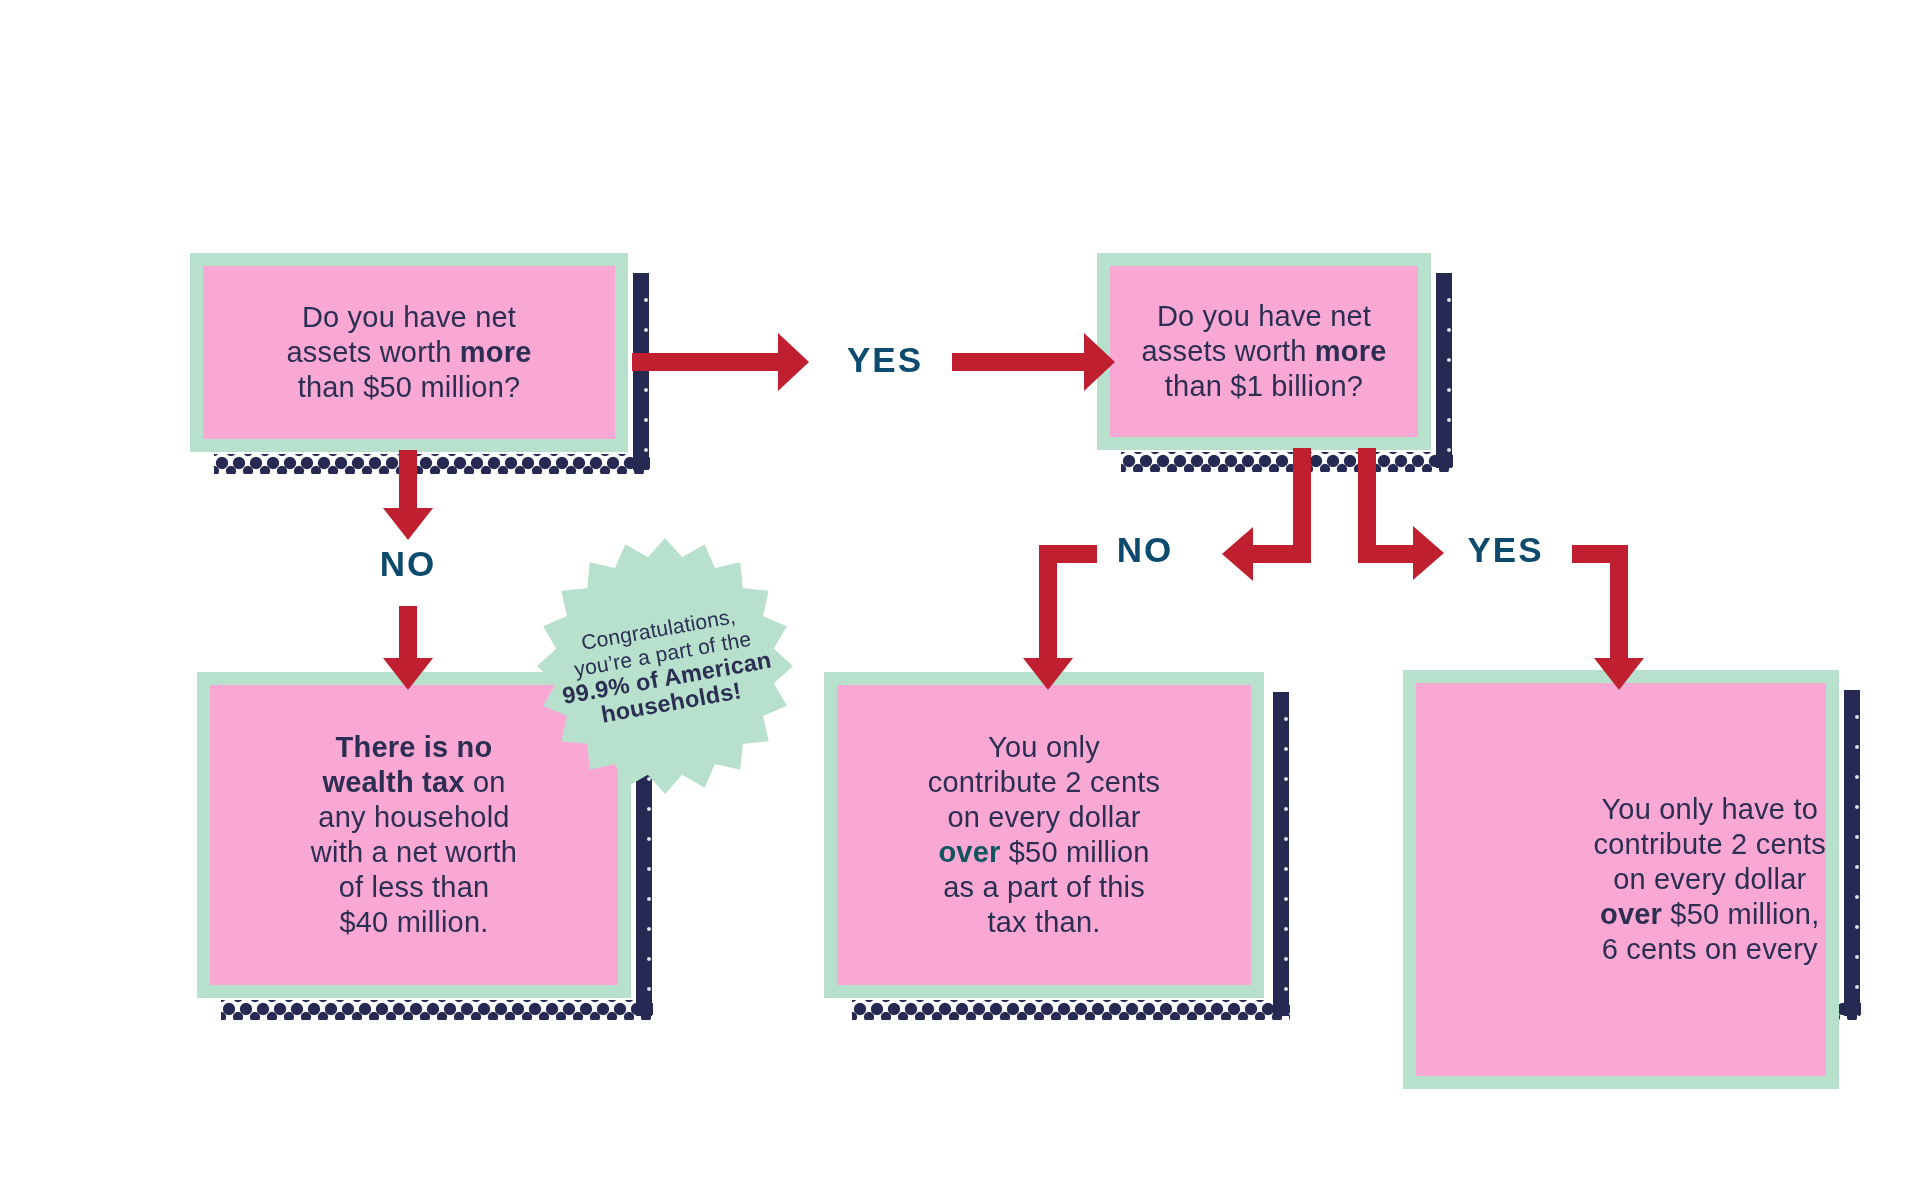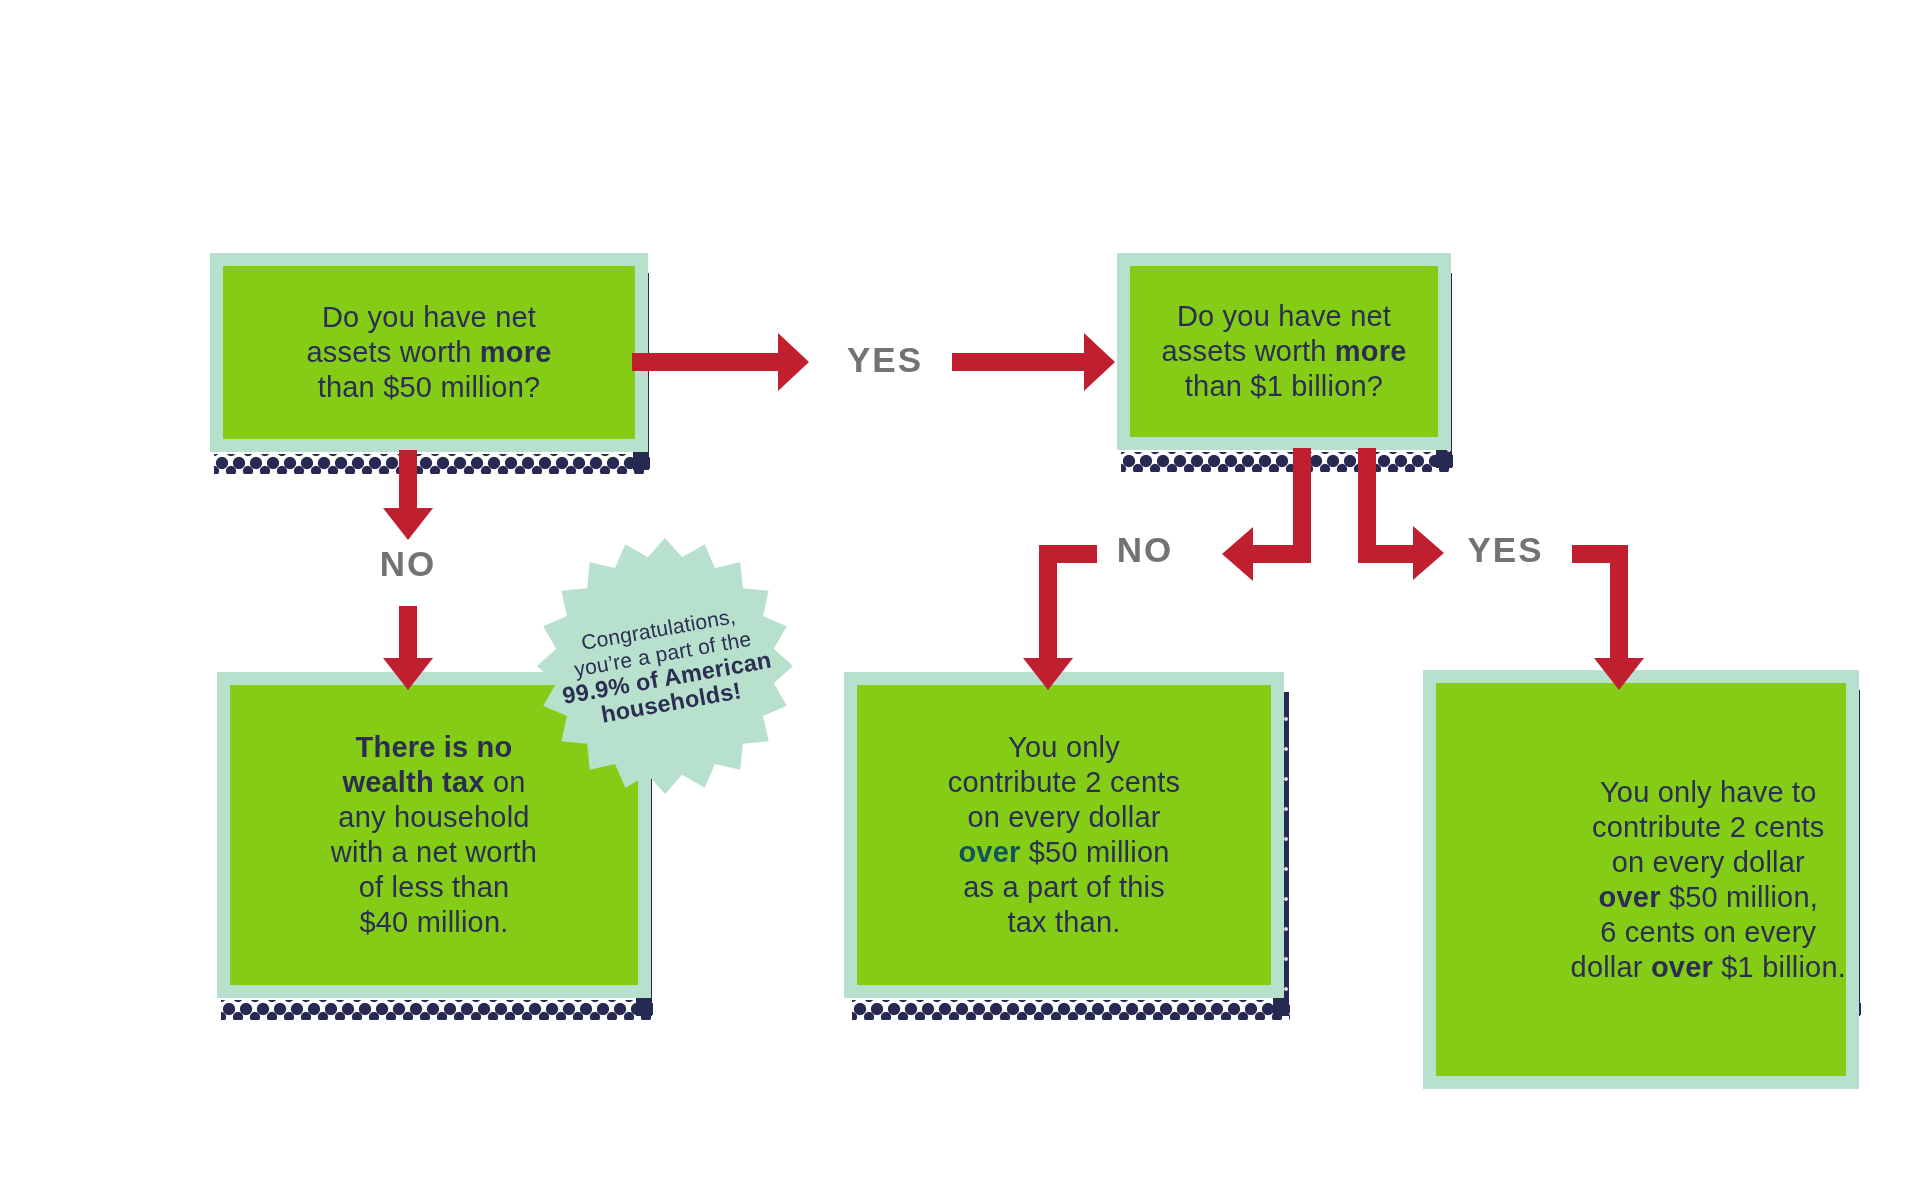--- a/index.html
+++ b/index.html
@@ -2,22 +2,22 @@
 <html><head>
 <meta charset="utf-8">
 <style>
   html,body{margin:0;padding:0;background:#ffffff;}
   .canvas{
     position:relative;width:1912px;height:1200px;background:#ffffff;overflow:hidden;
     font-family:"Liberation Sans","DejaVu Sans",sans-serif;
   }
   
   .fbox{
-    position:absolute;box-sizing:border-box;border:13px solid #b8e1cd;background:#84cc16;
-    display:flex;align-items:center;justify-content:center;z-index:10;margin-left:20px;
+    position:absolute;box-sizing:border-box;border:13px solid #b8e1cd;background:#f9a8d4;
+    display:flex;align-items:center;justify-content:center;z-index:10;
   }
   .fbox .txt{
     text-align:center;color:#2b2e52;font-size:29px;line-height:35px;letter-spacing:.2px;font-weight:500;
   }
   .fbox .txt .b{font-weight:700;}
   .fbox .txt .teal{font-weight:700;color:#10555e;}
   
   .sh-side{
     position:absolute;width:16px;z-index:5;background-color:#262a52;
     background-image:radial-gradient(circle 2px at 50% 50%, rgba(255,255,255,.85) 1.4px, transparent 2.4px);
@@ -31,21 +31,21 @@
     background-size:17px 20px,17px 20px;
     background-position:0 0,9px 8px;
   }
   
   .bar{position:absolute;background:#bf1f2e;z-index:20;}
   .head{position:absolute;width:0;height:0;z-index:20;}
   .head.right{border-top:29px solid transparent;border-bottom:29px solid transparent;border-left:31px solid #bf1f2e;}
   .head.left {border-top:27px solid transparent;border-bottom:27px solid transparent;border-right:31px solid #bf1f2e;}
   .head.down {border-left:25px solid transparent;border-right:25px solid transparent;border-top:32px solid #bf1f2e;}
   .branch-label{
-    position:absolute;z-index:25;color:#737373;font-size:35px;font-weight:700;
+    position:absolute;z-index:25;color:#0c4a6e;font-size:35px;font-weight:700;
     letter-spacing:2px;text-align:center;
   }
   
   .badge{
     position:absolute;left:537px;top:538px;width:256px;height:256px;z-index:30;
     background:#b8e1cd;display:flex;align-items:center;justify-content:center;
     clip-path:polygon(100% 50%,92.5% 56.7%,97.6% 65.5%,88.3% 69.5%,90.5% 79.4%,80.4% 80.4%,79.4% 90.5%,69.5% 88.3%,65.5% 97.6%,56.7% 92.5%,50% 100%,43.3% 92.5%,34.5% 97.6%,30.5% 88.3%,20.6% 90.5%,19.6% 80.4%,9.5% 79.4%,11.7% 69.5%,2.4% 65.5%,7.5% 56.7%,0% 50%,7.5% 43.3%,2.4% 34.5%,11.7% 30.5%,9.5% 20.6%,19.6% 19.6%,20.6% 9.5%,30.5% 11.7%,34.5% 2.4%,43.3% 7.5%,50% 0%,56.7% 7.5%,65.5% 2.4%,69.5% 11.7%,79.4% 9.5%,80.4% 19.6%,90.5% 20.6%,88.3% 30.5%,97.6% 34.5%,92.5% 43.3%);
   }
   .badge-inner{transform:rotate(-10deg);text-align:center;color:#2b2e52;}
   .badge-inner div{font-size:21px;line-height:25px;letter-spacing:.2px;font-weight:500;}
@@ -109,21 +109,20 @@
       </div>
   </div>
 
   <div class="fbox" style="left:1403px;top:670px;width:436px;height:419px;justify-content:flex-end;">
     <div class="txt">
         <div><span>You only have to</span></div>
         <div><span>contribute 2 cents</span></div>
         <div><span>on every dollar</span></div>
         <div><span class="b">over</span><span> $50 million,</span></div>
         <div><span>6 cents on every</span></div>
-        <div><span>dollar </span><span class="b">over</span><span> $1 billion.</span></div>
       </div>
   </div>
 
   <div class="bar" style="left:632px;top:353px;width:146px;height:18px;"></div>
   <div class="head right" style="left:778px;top:333px;"></div>
   <div class="branch-label" style="left:820px;top:340px;width:130px;">YES</div>
   <div class="bar" style="left:952px;top:353px;width:132px;height:18px;"></div>
   <div class="head right" style="left:1084px;top:333px;"></div>
 
   <div class="bar" style="left:399px;top:450px;width:18px;height:58px;"></div>

